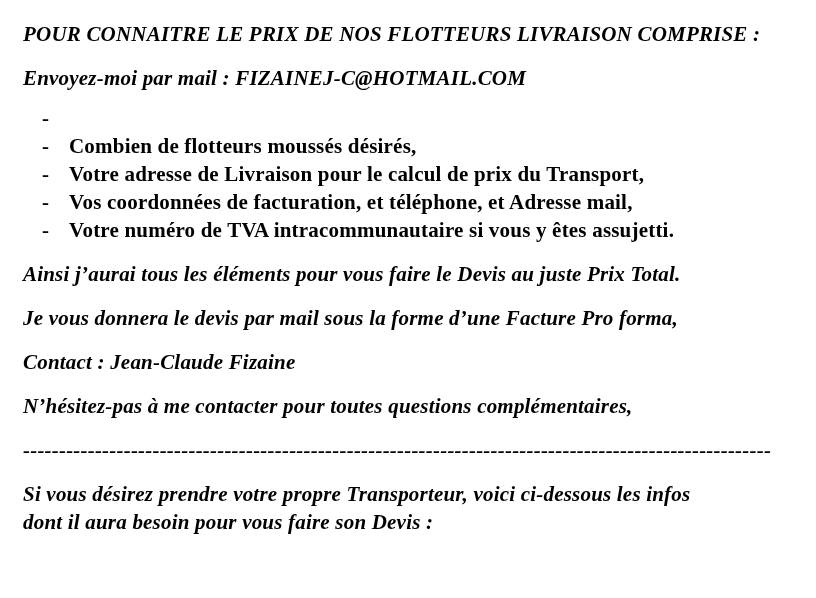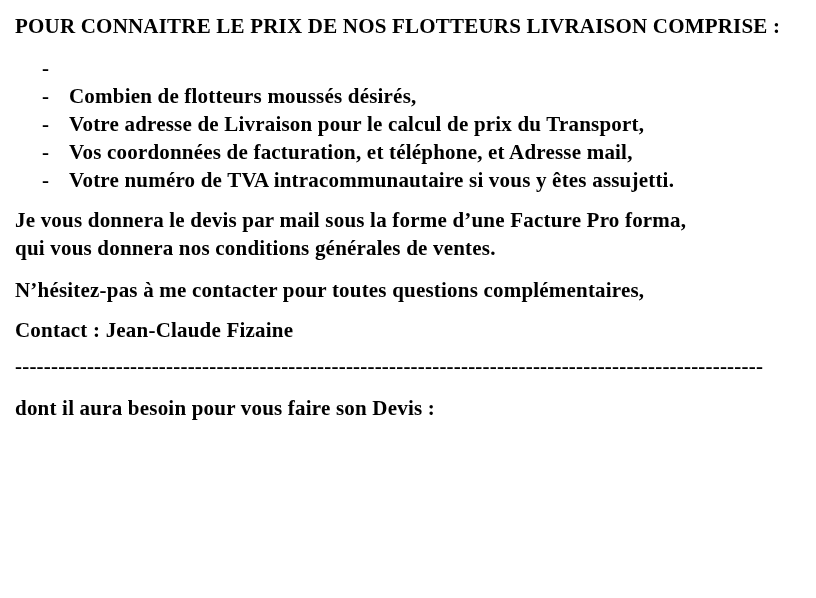--- a/index.html
+++ b/index.html
@@ -17,21 +17,21 @@
     width: 816px;
     height: 598px;
     padding: 4px 8px 0 7px;
     color: #000000;
     font-family: "Liberation Serif", "DejaVu Serif", serif;
     font-weight: 700;
     font-size: 21px;
     line-height: 28px;
     letter-spacing: 0.2px;
   }
-  .para { margin: 8px; }
+  .para { margin: 16px; font-style: italic; }
   .mb8  { margin-bottom: 8px; }
   .mb12 { margin-bottom: 12px; }
   .mb14 { margin-bottom: 14px; }
   .list {
     margin: 0 0 12px 0;
     padding-left: 35px;
   }
   .li { display: flex; }
   .li .marker {
     flex: none;
@@ -44,20 +44,21 @@
     font-weight: 700;
   }
 </style>
 </head>
 <body>
 
 <div class="page">
 
   <p class="para mb14">POUR CONNAITRE LE PRIX DE NOS FLOTTEURS LIVRAISON COMPRISE :</p>
 
+  <p class="para mb12"><span>Envoyez-moi par mail : </span><span>FIZAINEJ-C@HOTMAIL.COM</span></p>
 
   <div class="list">
 
     <div class="li">
       <span class="marker">-</span>
       <span class="li-text">
       </span>
     </div>
 
     <div class="li">
@@ -75,30 +76,31 @@
       <span class="li-text">Vos coordonnées de facturation, et téléphone, et Adresse mail,</span>
     </div>
 
     <div class="li">
       <span class="marker">-</span>
       <span class="li-text">Votre numéro de TVA intracommunautaire si vous y êtes assujetti.</span>
     </div>
 
   </div>
 
+  <p class="para mb14">Ainsi j’aurai tous les éléments pour vous faire le Devis au juste Prix Total.</p>
 
   <div class="para mb14">
     <div>Je vous donnera le devis par mail sous la forme d’une Facture Pro forma,</div>
-    <div>qui vous donnera nos conditions générales de ventes.</div>
   </div>
 
+  <p class="para mb8">Contact : Jean-Claude Fizaine</p>
+
   <p class="para mb12">N’hésitez-pas à me contacter pour toutes questions complémentaires,</p>
-
-  <p class="para mb8">Contact : Jean-Claude Fizaine</p>
 
   <div class="para separator mb14">--------------------------------------------------------------------------------------------------------</div>
 
 
   <div class="para">
+    <div>Si vous désirez prendre votre propre Transporteur, voici ci-dessous les infos</div>
     <div>dont il aura besoin pour vous faire son Devis :</div>
   </div>
 
 </div>
 
 </body></html>

